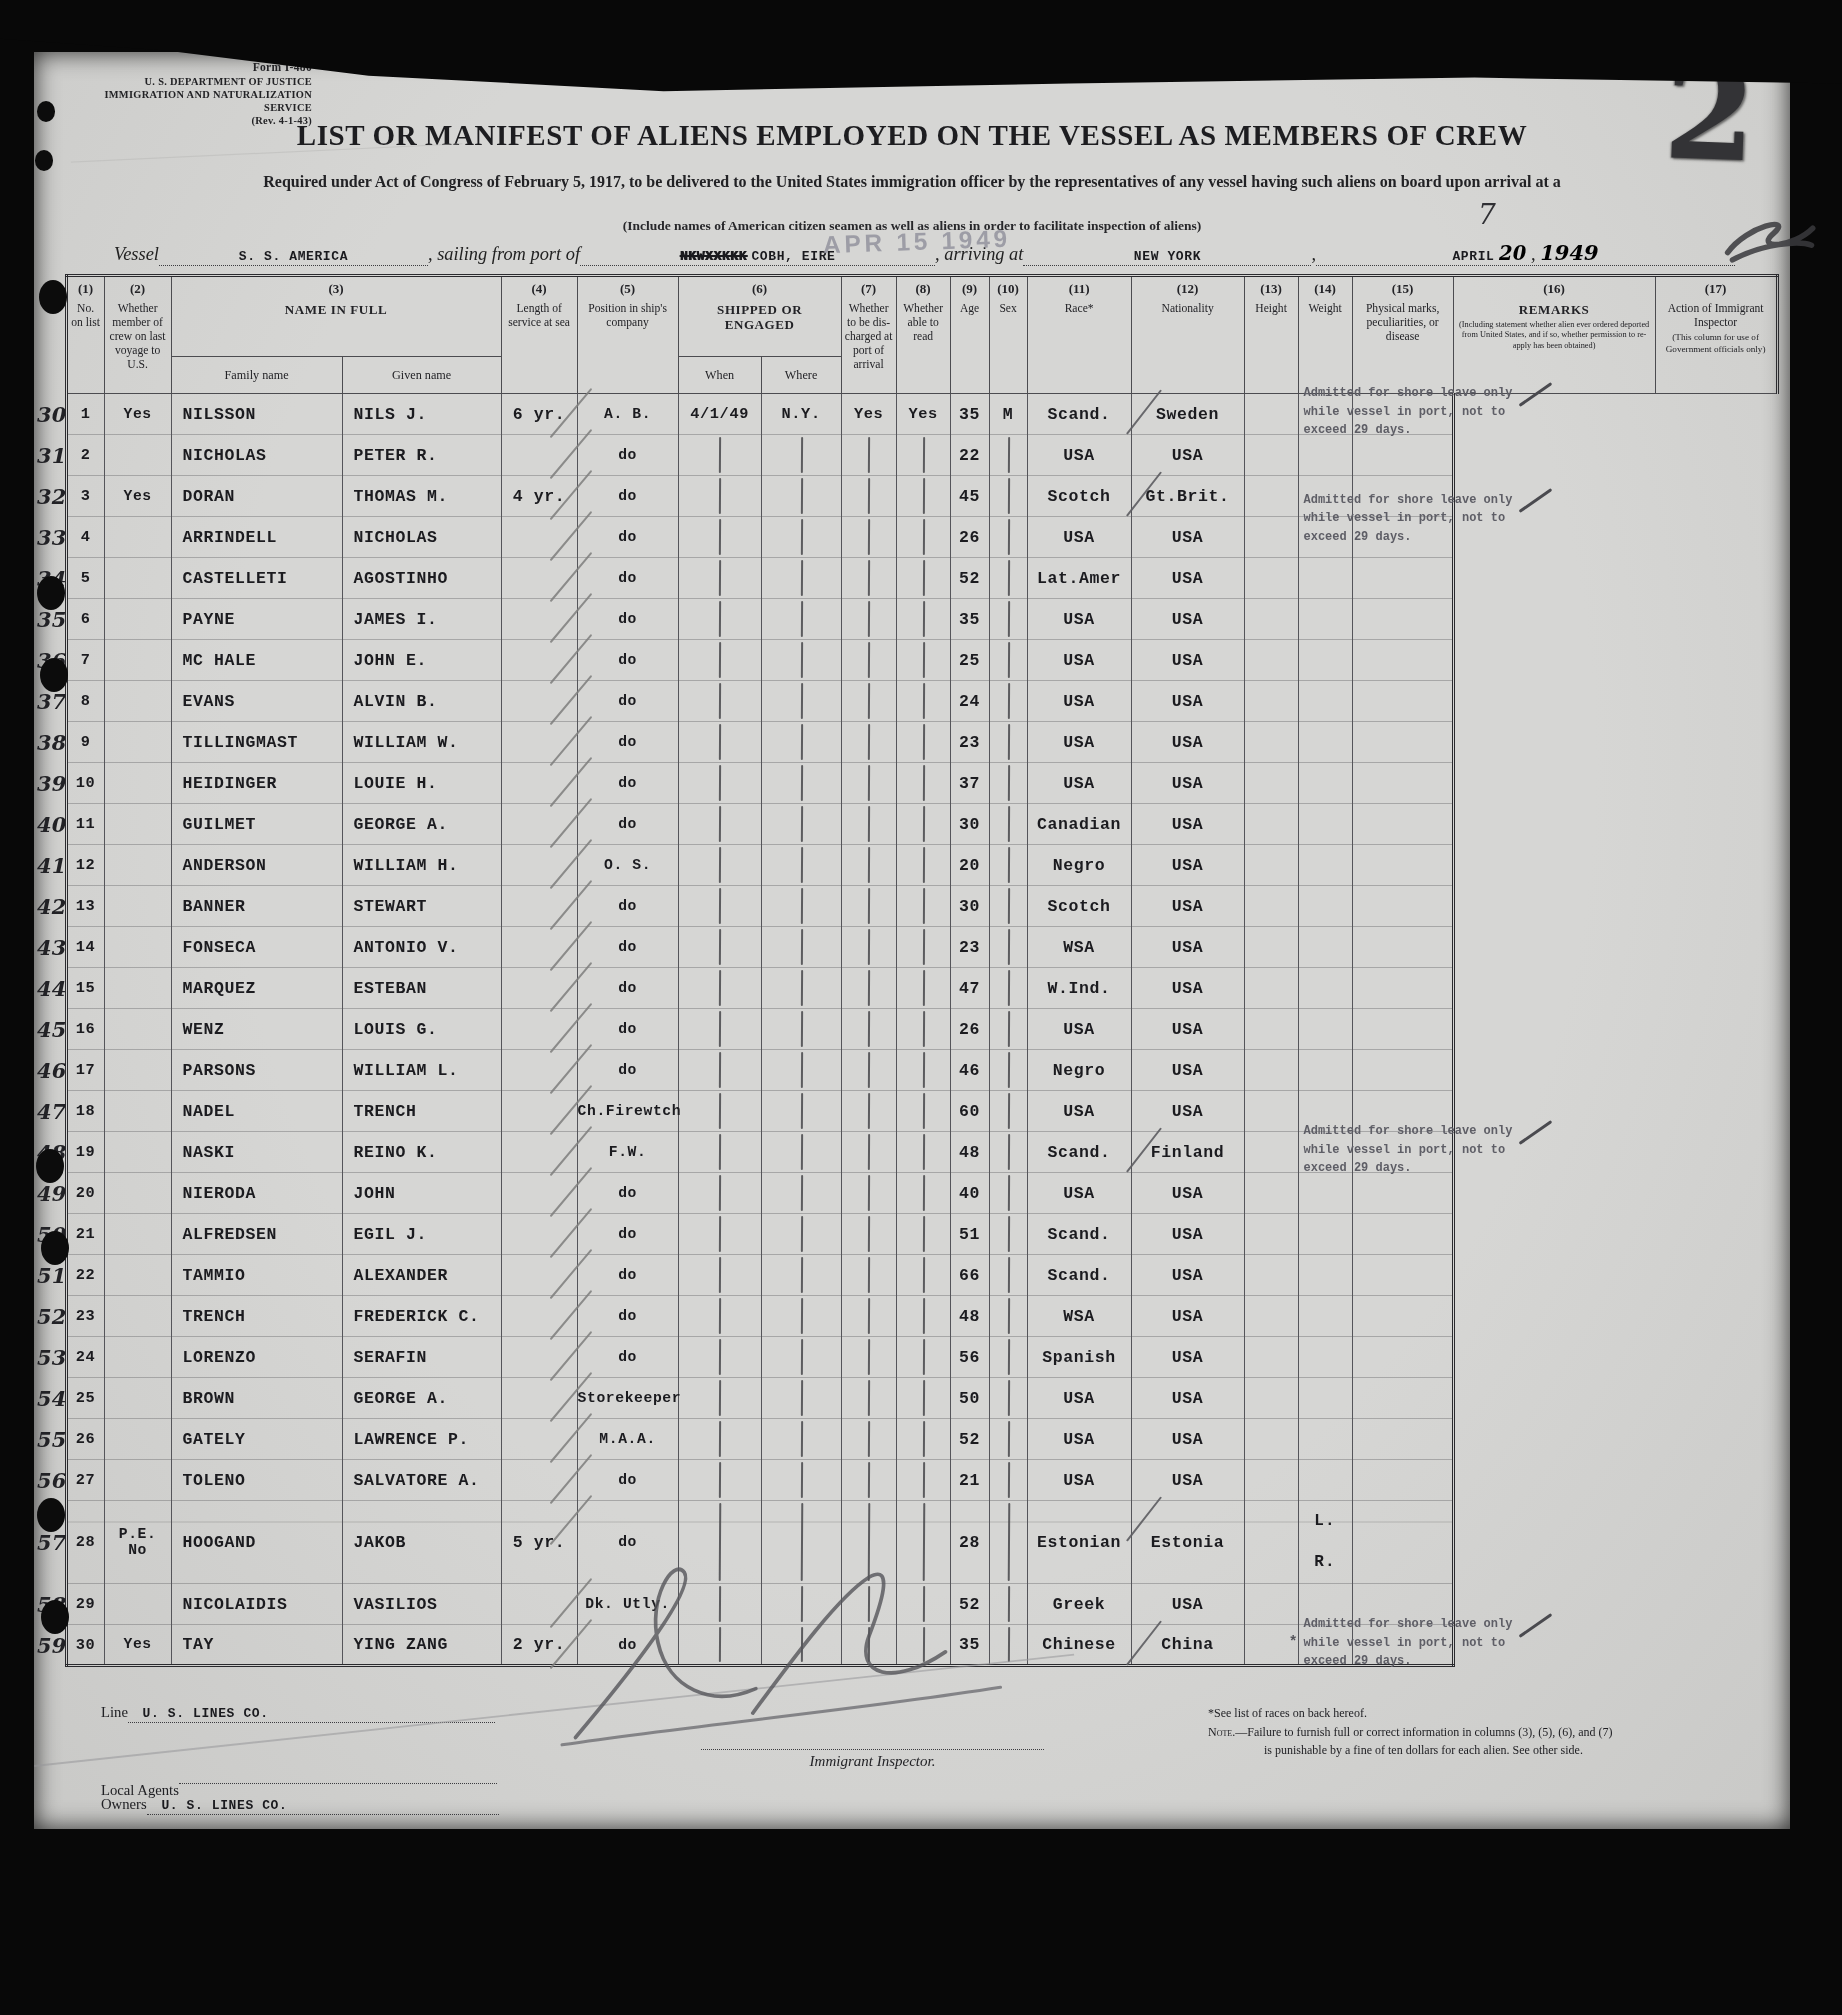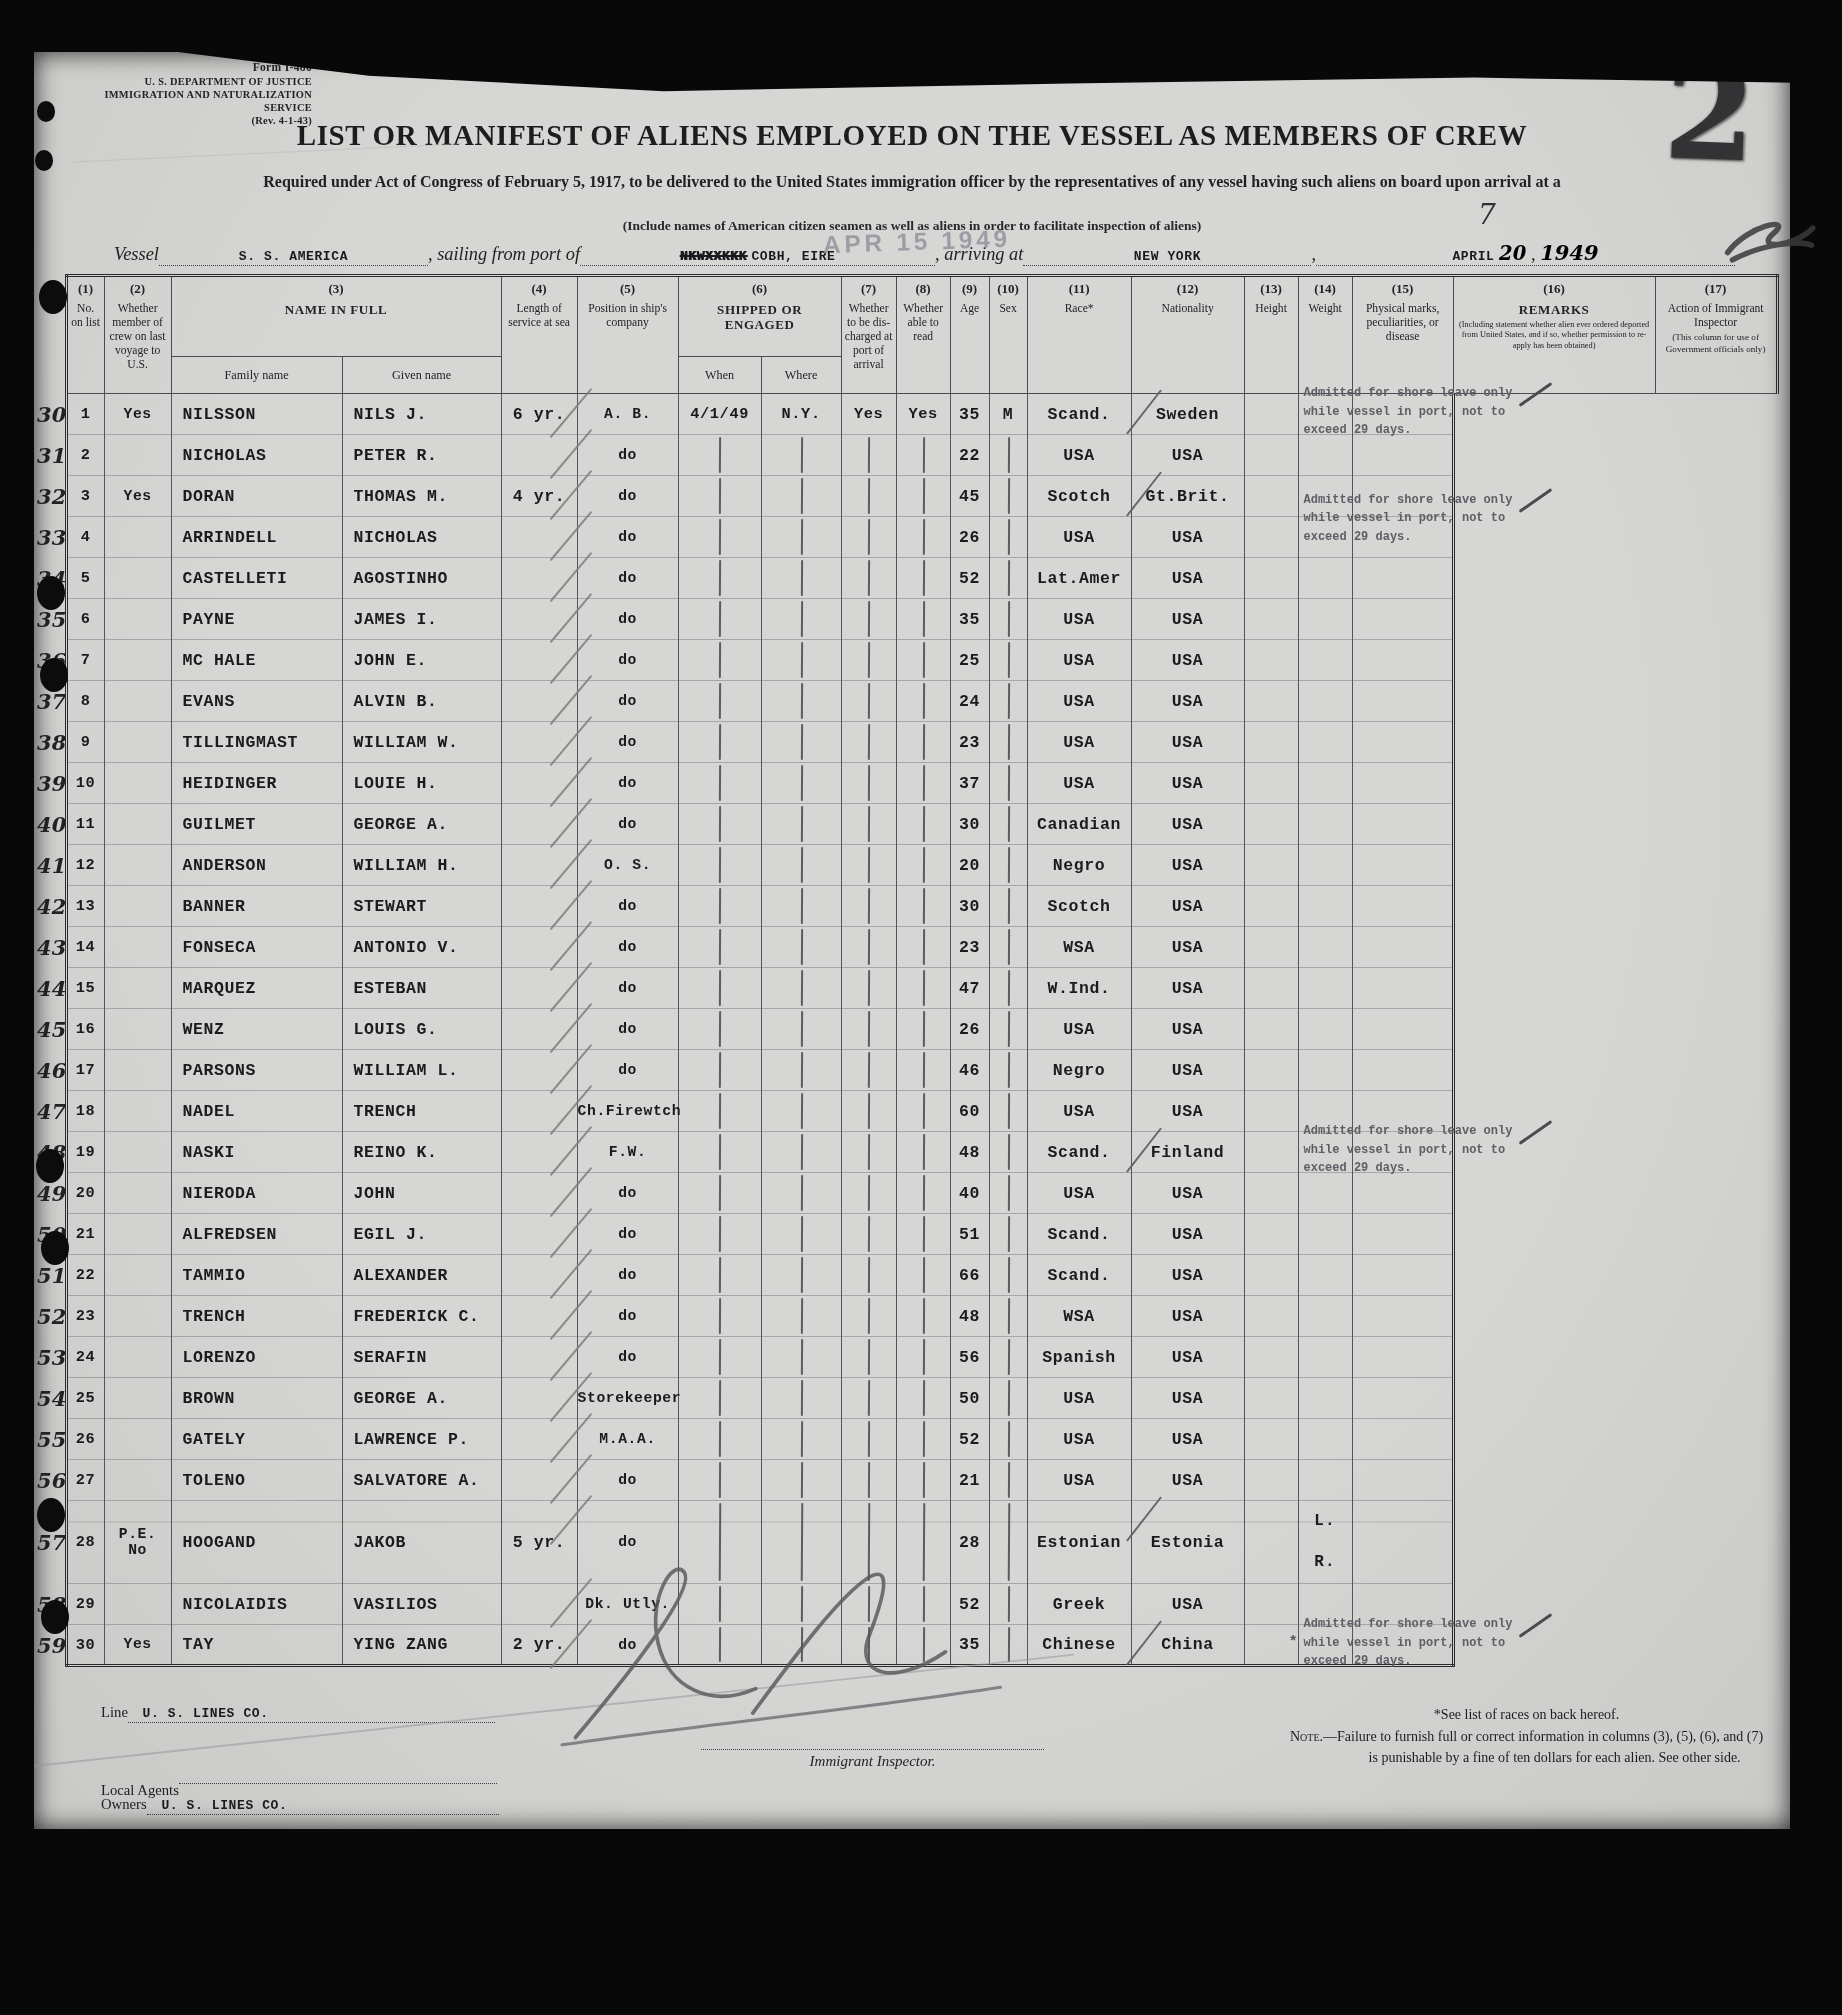--- a/index.html
+++ b/index.html
@@ -99,21 +99,21 @@
   .check { position:absolute; right:-28px; top:8.6px; width:39px; height:3.1px; background:#4a4a4f;
            transform:rotate(-35deg); border-radius:1.8px; }
   .rb { position:absolute; left:-14.7px; top:16px; font-size:14.7px; color:#55555b; }
 
   
   .fline { position:absolute; display:flex; align-items:flex-start; font-size:14.7px; color:#202024; }
   .fdots { border-bottom:1.2px dotted #3c3c40; padding:0 0 1.2px 14.7px; text-align:left; }
   .insp { position:absolute; left:667px; top:1683px; width:343px; text-align:center; }
   .insp .bar { border-bottom:1.2px dotted #3c3c40; height:14.7px; }
   .insp .lbl { font-style:italic; font-size:15px; color:#232327; margin-top:3.7px; }
-  .notes { position:absolute; left:1256px; top:1652px; font-size:14px; color:#1d1d21; line-height:1.55;text-align:center; }
+  .notes { position:absolute; left:1174px; top:1652px; font-size:12px; color:#1d1d21; line-height:1.55; }
   .notes .ind { padding-left:56px; }
   .notes .sc { font-variant:small-caps; }
 
   svg.sig { position:absolute; left:517px; top:1508px; z-index:3; }
   svg.scratches { position:absolute; left:0; top:0; z-index:1; pointer-events:none; }
   svg.scribble { position:absolute; left:1686px; top:158px; z-index:3; }
 </style>
 </head>
 <body>
 

